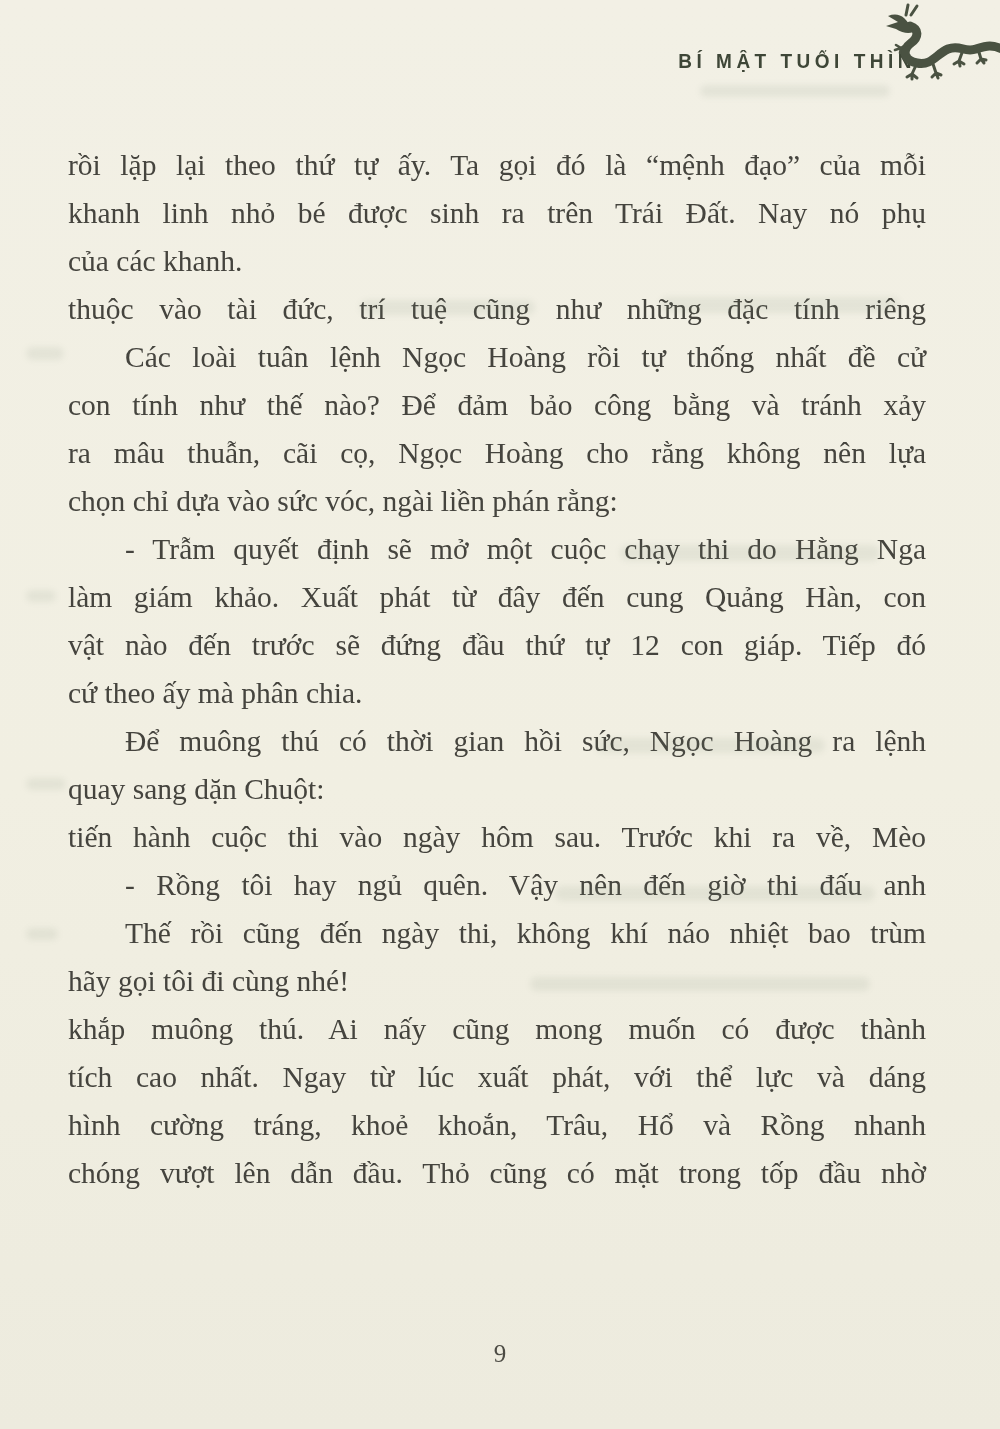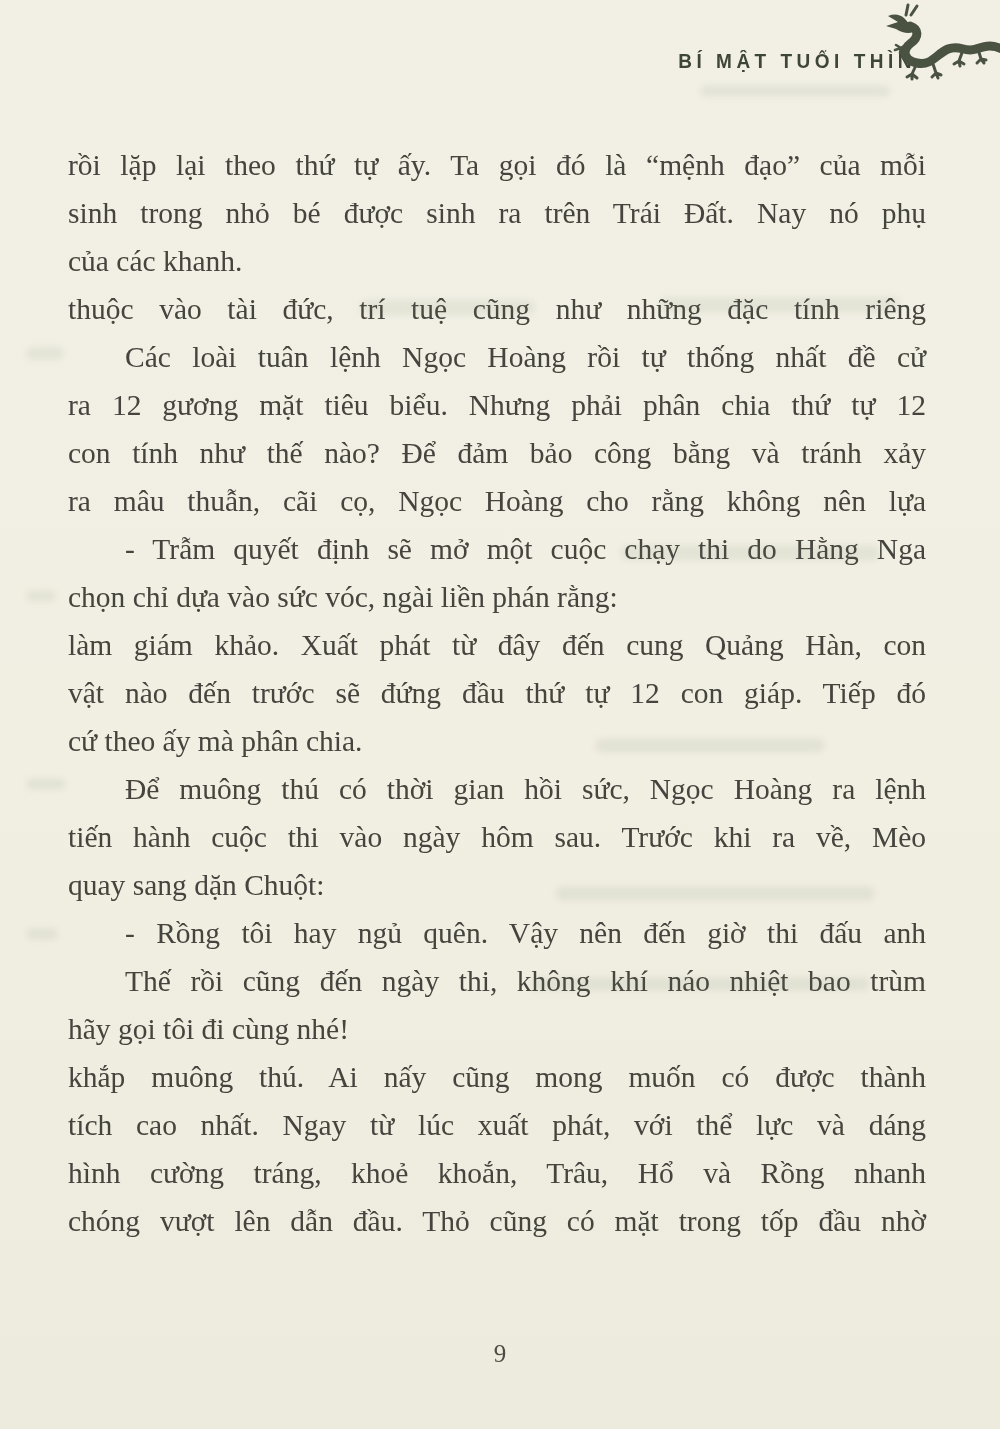--- a/index.html
+++ b/index.html
@@ -78,35 +78,34 @@
       <path class="stroke" stroke-width="3" d="M51,61 L46,72 M46,72 l-5,3 M46,72 l0,5 M46,72 l5,4"></path>
       <path class="stroke" stroke-width="3" d="M66,59 L70,71 M70,71 l-4,4 M70,71 l2,5 M70,71 l5,2"></path>
 
       <path class="stroke" stroke-width="3" d="M97,48 L93,59 M93,59 l-5,3 M93,59 l1,5 M93,59 l5,3"></path>
       <path class="stroke" stroke-width="3" d="M112,47 L115,57 M115,57 l-4,4 M115,57 l3,4 M115,57 l5,1"></path>
     </svg>
   </div>
 
   <div class="content">
       <div class="line j">rồi lặp lại theo thứ tự ấy. Ta gọi đó là “mệnh đạo” của mỗi</div>
-      <div class="line j">sinh trong nhỏ bé được sinh ra trên Trái Đất. Nay nó phụ</div>
+      <div class="line j">khanh linh nhỏ bé được sinh ra trên Trái Đất. Nay nó phụ</div>
       <div class="line">của các khanh.</div>
       <div class="line j">thuộc vào tài đức, trí tuệ cũng như những đặc tính riêng</div>
       <div class="line j indent">Các loài tuân lệnh Ngọc Hoàng rồi tự thống nhất đề cử</div>
-      <div class="line j">ra 12 gương mặt tiêu biểu. Nhưng phải phân chia thứ tự 12</div>
       <div class="line j">con tính như thế nào? Để đảm bảo công bằng và tránh xảy</div>
       <div class="line j">ra mâu thuẫn, cãi cọ, Ngọc Hoàng cho rằng không nên lựa</div>
+      <div class="line">chọn chỉ dựa vào sức vóc, ngài liền phán rằng:</div>
       <div class="line j indent">- Trẫm quyết định sẽ mở một cuộc chạy thi do Hằng Nga</div>
-      <div class="line">chọn chỉ dựa vào sức vóc, ngài liền phán rằng:</div>
       <div class="line j">làm giám khảo. Xuất phát từ đây đến cung Quảng Hàn, con</div>
       <div class="line j">vật nào đến trước sẽ đứng đầu thứ tự 12 con giáp. Tiếp đó</div>
       <div class="line">cứ theo ấy mà phân chia.</div>
       <div class="line j indent">Để muông thú có thời gian hồi sức, Ngọc Hoàng ra lệnh</div>
+      <div class="line">quay sang dặn Chuột:</div>
       <div class="line j">tiến hành cuộc thi vào ngày hôm sau. Trước khi ra về, Mèo</div>
-      <div class="line">quay sang dặn Chuột:</div>
       <div class="line j indent">- Rồng tôi hay ngủ quên. Vậy nên đến giờ thi đấu anh</div>
       <div class="line j indent">Thế rồi cũng đến ngày thi, không khí náo nhiệt bao trùm</div>
       <div class="line">hãy gọi tôi đi cùng nhé!</div>
       <div class="line j">khắp muông thú. Ai nấy cũng mong muốn có được thành</div>
       <div class="line j">tích cao nhất. Ngay từ lúc xuất phát, với thể lực và dáng</div>
       <div class="line j">hình cường tráng, khoẻ khoắn, Trâu, Hổ và Rồng nhanh</div>
       <div class="line j">chóng vượt lên dẫn đầu. Thỏ cũng có mặt trong tốp đầu nhờ</div>
     </div>
 
   <div class="page-number">9</div>

